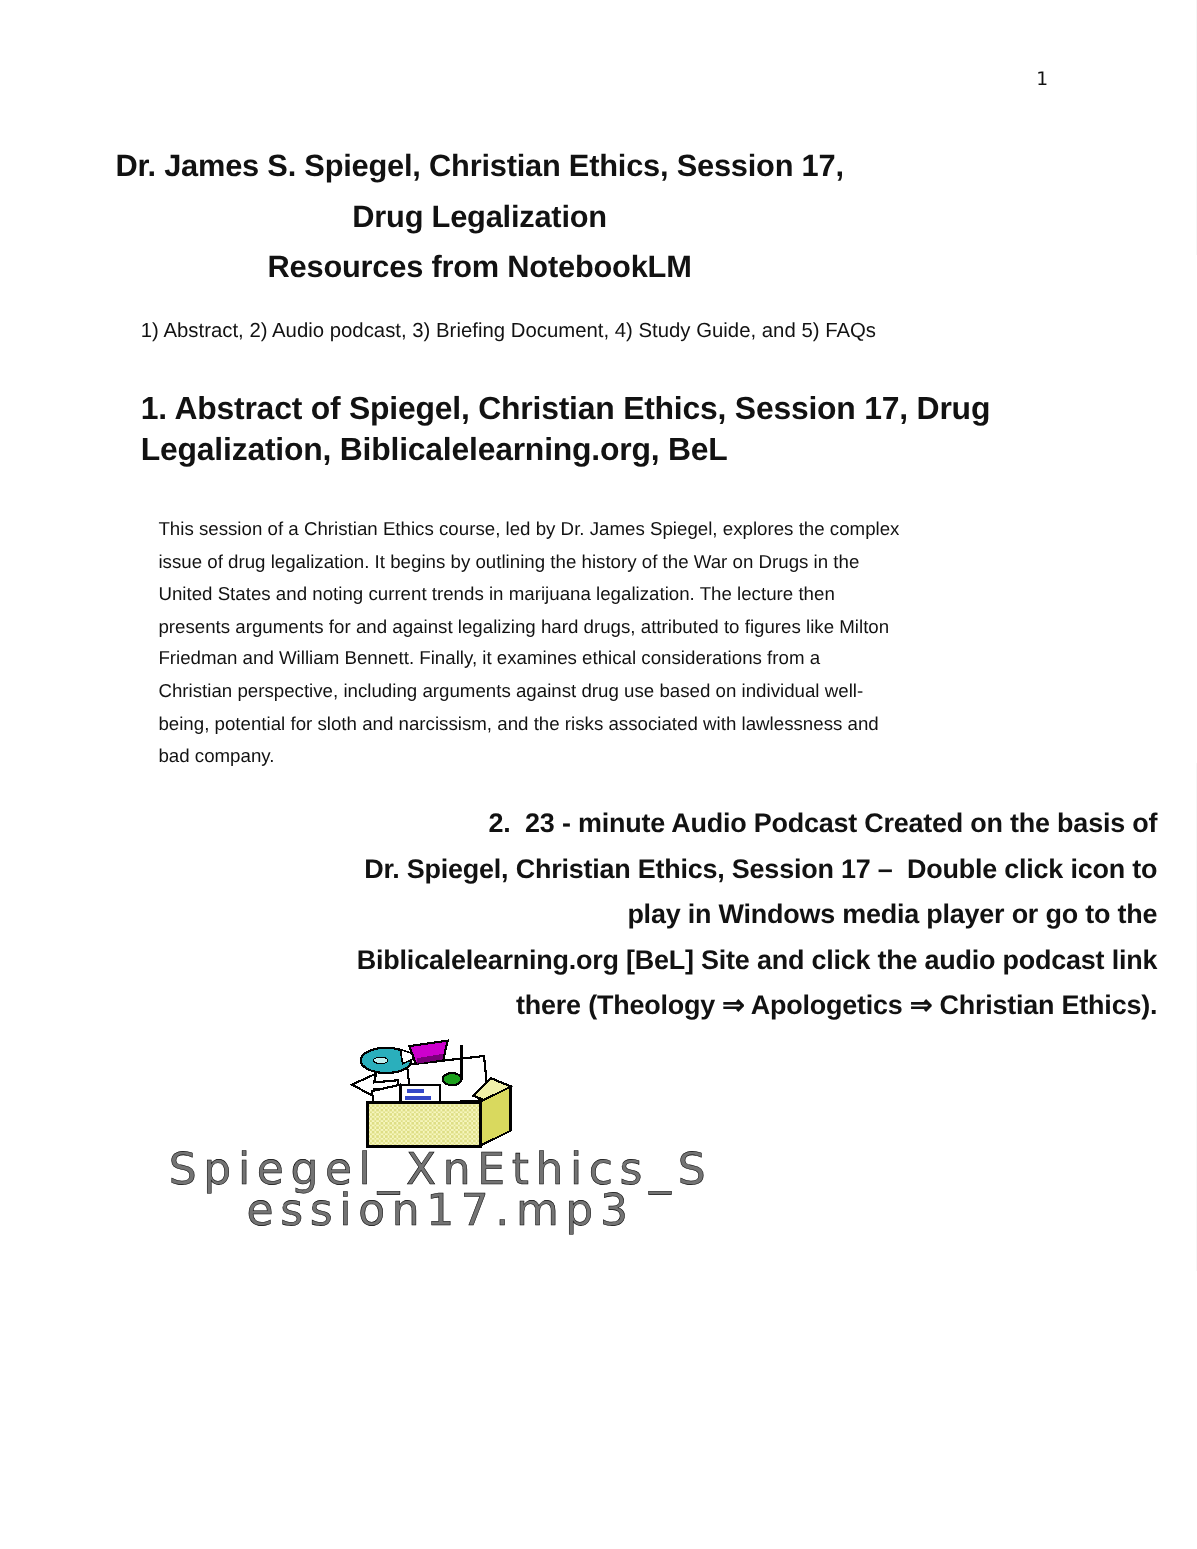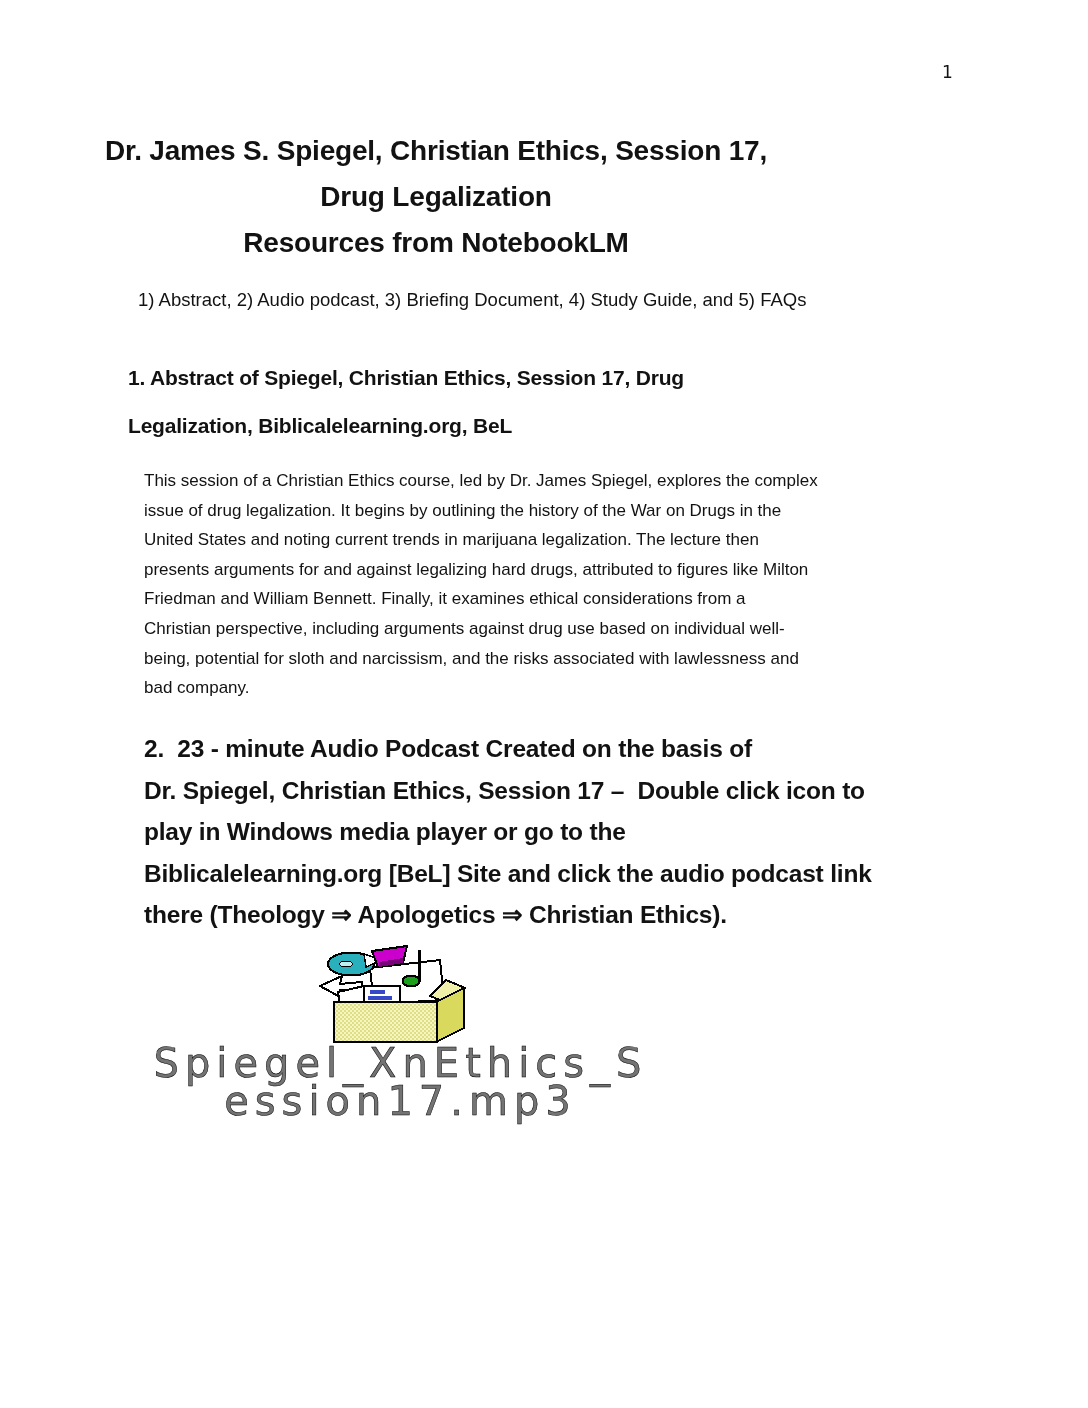--- a/index.html
+++ b/index.html
@@ -27,40 +27,40 @@
     text-align: center;
     font-weight: bold;
     font-size: 28px;
     line-height: 46px;
     letter-spacing: -0.2px;
   }
   .resources-line {
     left: 128px; top: 286px; width: 900px;
     font-size: 18.5px;
     line-height: 28px;
-    margin-left: 10px;
   }
   .h-abstract {
     left: 128px; top: 354px; width: 920px;
     font-weight: bold;
-    font-size: 21px;
-    line-height: 48px;
+    font-size: 29px;
+    line-height: 37px;
     letter-spacing: -0.2px;
   }
   .body-abstract {
     left: 144px; top: 466px; width: 940px;
     font-size: 17px;
     line-height: 29.6px;
   }
   .h-podcast {
-    left: 144px; top: 728px; width: 940px;
+    left: 112px; top: 728px; width: 940px;
     font-weight: bold;
     font-size: 24.5px;
     line-height: 41.5px;
     letter-spacing: -0.2px;
+    text-align: right;
   }
   .media-icon {
     left: 318px; top: 944px;
     width: 148px; height: 102px;
     cursor: pointer;
   }
   .media-caption {
     left: 128px; top: 1044px; width: 545px;
     text-align: center;
     font-family: "DejaVu Sans", sans-serif;

